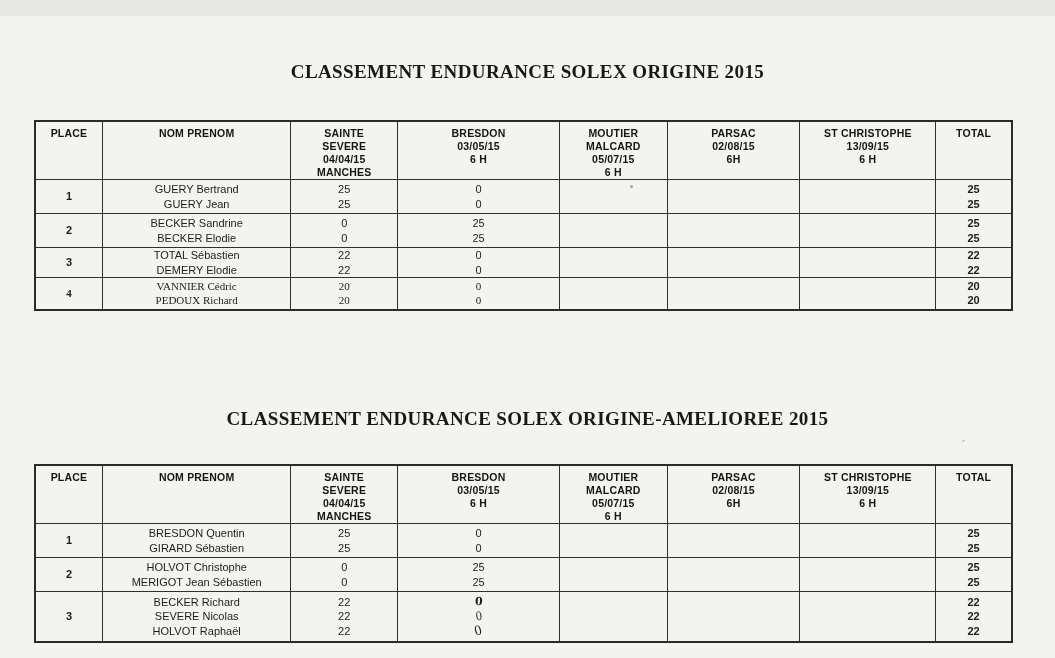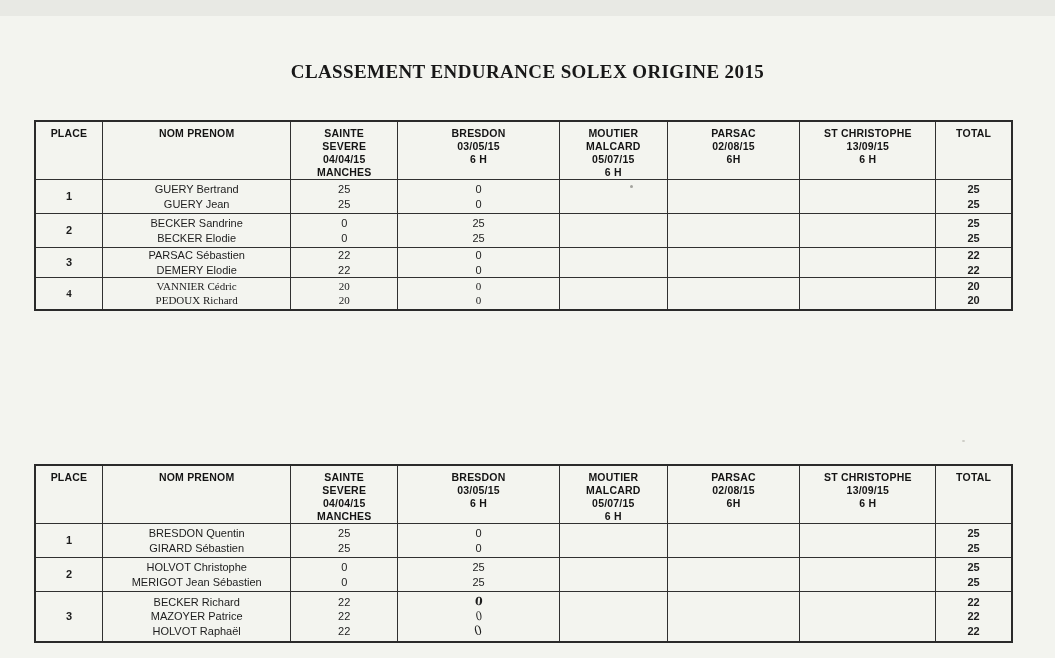--- a/index.html
+++ b/index.html
@@ -211,21 +211,21 @@
           <td class="col-parsac"></td>
           <td class="col-st_christophe"></td>
           <td class="col-total total-cell">
             <div>25</div>
             <div>25</div>
           </td>
         </tr>
         <tr>
           <td class="col-place place-cell">3</td>
           <td class="col-nom">
-            <div>PARSAC Sébastien</div>
+            <div>TOTAL Sébastien</div>
             <div>DEMERY Elodie</div>
           </td>
           <td class="col-sainte_severe">
             <div>22</div>
             <div>22</div>
           </td>
           <td class="col-bresdon">
             <div>0</div>
             <div>0</div>
           </td>
@@ -255,20 +255,21 @@
           <td class="col-parsac"></td>
           <td class="col-st_christophe"></td>
           <td class="col-total total-cell">
             <div>20</div>
             <div>20</div>
           </td>
         </tr>
       </tbody>
   </table>
 
+  <h1 class="doc-title title-2">CLASSEMENT ENDURANCE SOLEX ORIGINE-AMELIOREE 2015</h1>
 
   <table class="results t2">
     <colgroup>
       <col class="col-place">
         <col class="col-nom">
         <col class="col-sainte_severe">
       <col class="col-bresdon">
         <col class="col-moutier_malcard">
         <col class="col-parsac">
       <col class="col-st_christophe">
@@ -356,21 +357,21 @@
           <td class="col-st_christophe"></td>
           <td class="col-total total-cell">
             <div>25</div>
             <div>25</div>
           </td>
         </tr>
         <tr>
           <td class="col-place place-cell">3</td>
           <td class="col-nom">
             <div>BECKER Richard</div>
-            <div>MAZOYER Patrice</div>
+            <div>SEVERE Nicolas</div>
             <div>HOLVOT Raphaël</div>
           </td>
           <td class="col-sainte_severe">
             <div>22</div>
             <div>22</div>
             <div>22</div>
           </td>
           <td class="col-bresdon">
             <div><span class="hw">0</span></div>
             <div><span class="hw">0</span></div>

